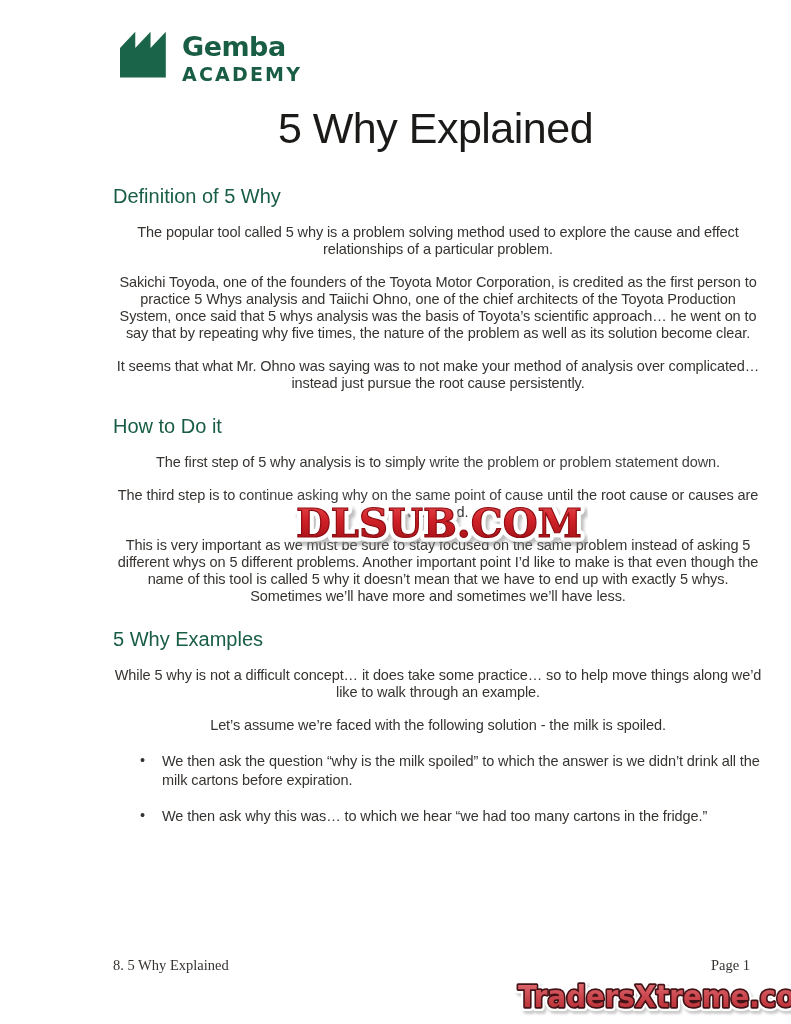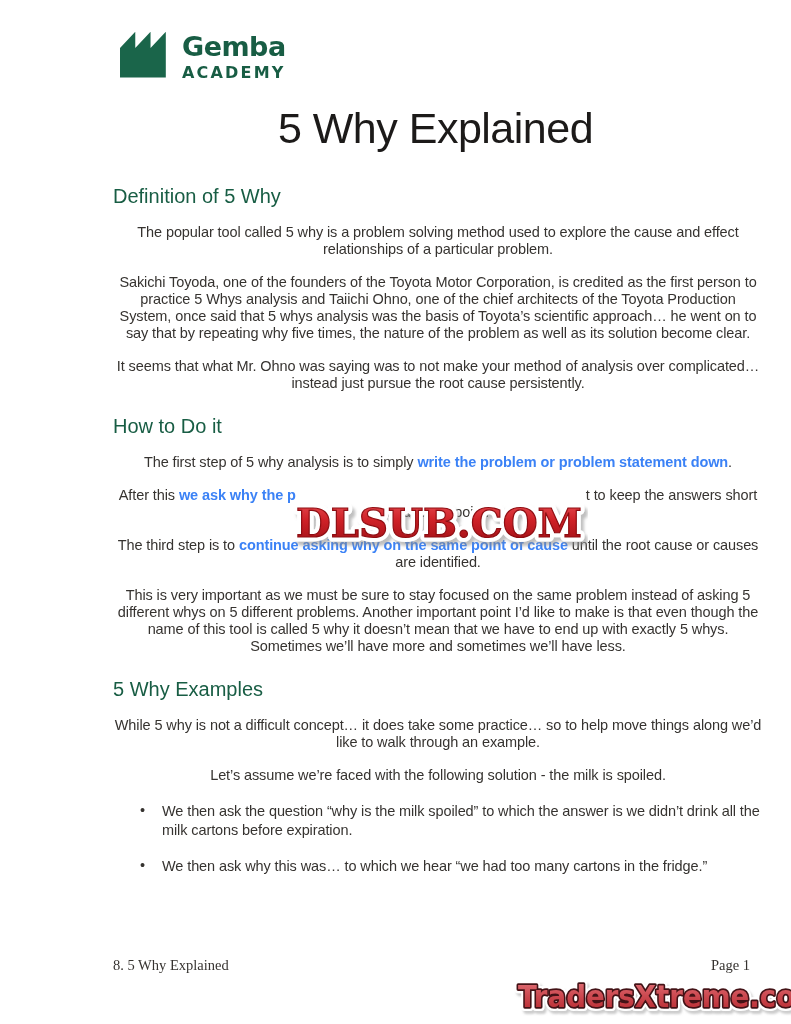--- a/index.html
+++ b/index.html
@@ -17,21 +17,21 @@
   
   .logo { position: absolute; top: 26px; left: 80px; display: flex; align-items: flex-start; gap: 5px; }
   .logo-icon svg { display: block; width: 57px; height: 52px; }
   .logo-textcol { display: flex; flex-direction: column; margin-top: 7px; }
   .logo-name {
     font-family: "DejaVu Sans", sans-serif; font-weight: bold;
     font-size: 27px; line-height: 1; color: var(--green, #1a654a); letter-spacing: -0.5px;
   }
   .logo-sub {
     font-family: "DejaVu Sans", sans-serif; font-weight: bold;
-    font-size: 16px; color: var(--green, #1a654a); letter-spacing: 2.2px; margin-top: 3px;
+    font-size: 19px; color: var(--green, #1a654a); letter-spacing: 2.2px; margin-top: 3px;
   }
 
   
   .wm-tc4s { position: absolute; top: 2px; right: 1px; }
   .wm-dlsub { position: absolute; top: 496px; left: 250px; text-align: right; }
   .wm-traders { position: absolute; top: 974px; right: 0px; text-align: center; }
 
   
   .doc-title {
     position: absolute; top: 104px; left: 0; width: 100%;
@@ -40,21 +40,21 @@
   }
 
   
   .content { position: absolute; top: 178px; left: 73px; width: 650px; }
   .section-heading {
     font-size: 20px; font-weight: normal; color: var(--green, #185d44);
     margin: 22px 0 0; line-height: 1.2; letter-spacing: 0;
   }
   .section-heading:first-child { margin-top: 6px; }
   .para { font-size: 14.5px; line-height: 17px; margin: 16px 0 0; letter-spacing: -0.1px; text-align: center; }
-  .para strong { font-weight: bold; color: #3b82f6; }
+  .para strong { font-weight: normal; color: #404040; }
   .gap { display: inline-block; height: 1px; vertical-align: baseline; }
   .bullet { position: relative; padding-left: 49px; margin: 18px 0 0; font-size: 14.5px; line-height: 18.5px; letter-spacing: -0.1px; }
   .bullet-dot { position: absolute; left: 27px; top: -1px; }
 
   
   .footer {
     position: absolute; top: 957px; left: 73px; right: 81px;
     display: flex; justify-content: space-between; font-size: 14.5px; color: #363330; font-family: Liberation Serif, serif;
   }
 </style>
@@ -78,21 +78,20 @@
 
   <h1 class="doc-title">5 Why Explained</h1>
 
   <div class="content">
       <h2 class="section-heading">Definition of 5 Why</h2>
       <div class="para"><span>The popular tool called 5 why is a problem solving method used to explore the cause and effect relationships of a particular problem.</span></div>
       <div class="para"><span>Sakichi Toyoda, one of the founders of the Toyota Motor Corporation, is credited as the first person to practice 5 Whys analysis and Taiichi Ohno, one of the chief architects of the Toyota Production System, once said that 5 whys analysis was the basis of Toyota’s scientific approach… he went on to say that by repeating why five times, the nature of the problem as well as its solution become clear.</span></div>
       <div class="para"><span>It seems that what Mr. Ohno was saying was to not make your method of analysis over complicated… instead just pursue the root cause persistently.</span></div>
       <h2 class="section-heading">How to Do it</h2>
       <div class="para"><span>The first step of 5 why analysis is to simply </span><strong>write the problem or problem statement down</strong><span>.</span></div>
-      <div class="para"><span>After this </span><strong>we ask why the p</strong><span class="gap" style="width: 290px;"></span><span>t to keep the answers short</span><div><span>and to the point.</span></div></div>
       <div class="para"><span>The third step is to </span><strong>continue asking why on the same point of cause</strong><span> until the root cause or causes are identified.</span></div>
       <div class="para"><span>This is very important as we must be sure to stay focused on the same problem instead of asking 5 different whys on 5 different problems.  Another important point I’d like to make is that even though the name of this tool is called 5 why it doesn’t mean that we have to end up with exactly 5 whys.  Sometimes we’ll have more and sometimes we’ll have less.</span></div>
       <h2 class="section-heading">5 Why Examples</h2>
       <div class="para"><span>While 5 why is not a difficult concept… it does take some practice… so to help move things along we’d like to walk through an example.</span></div>
       <div class="para"><span>Let’s assume we’re faced with the following solution - the milk is spoiled.</span></div>
       <div class="bullet"><span class="bullet-dot">•</span><span>We then ask the question “why is the milk spoiled” to which the answer is we didn’t drink all the milk cartons before expiration.</span></div>
       <div class="bullet"><span class="bullet-dot">•</span><span>We then ask why this was… to which we hear “we had too many cartons in the fridge.”</span></div>
     </div>
 
   <div class="wm-dlsub">

